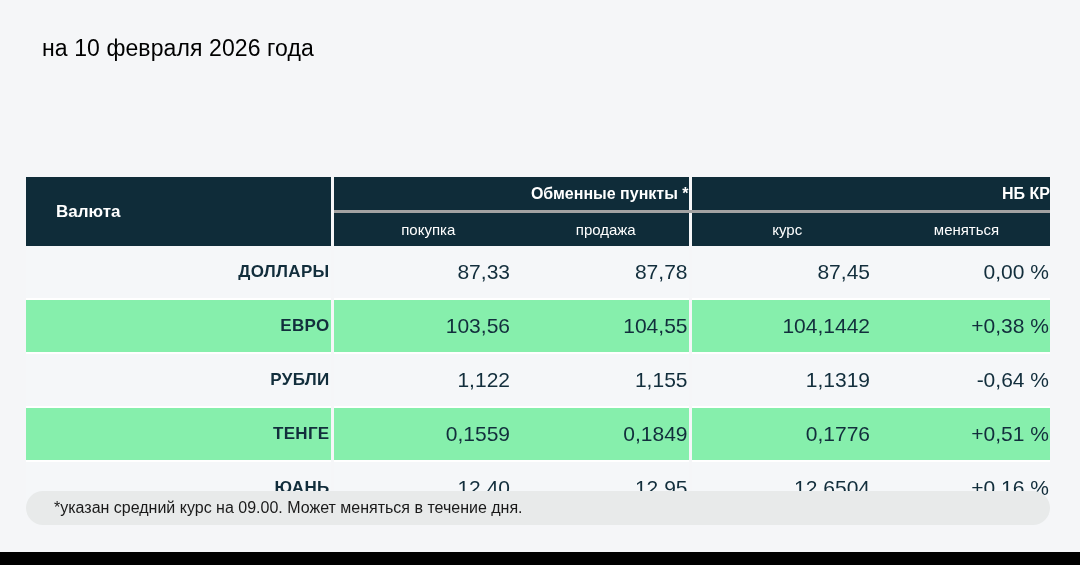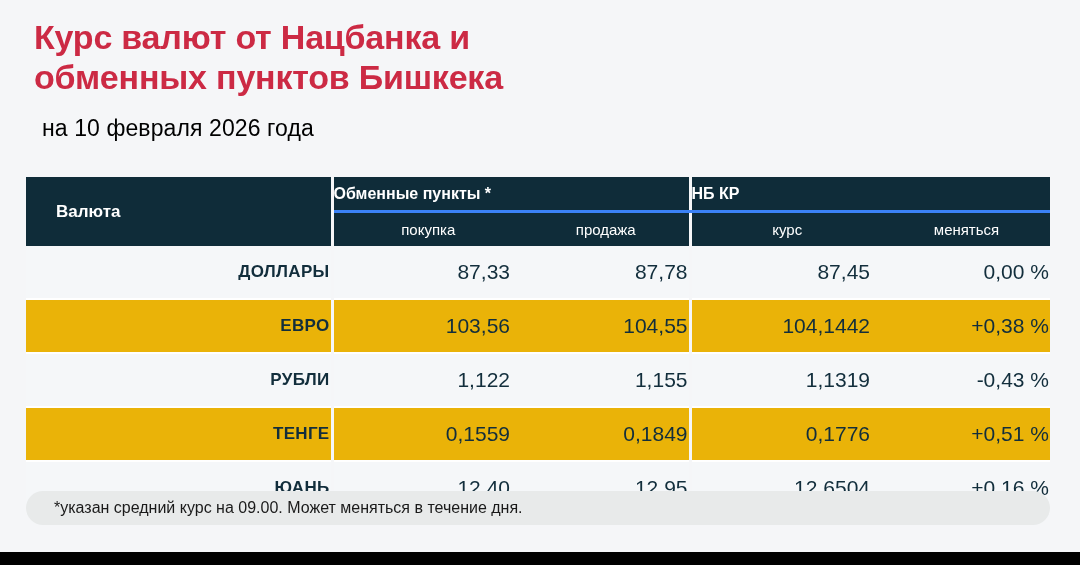--- a/index.html
+++ b/index.html
@@ -85,23 +85,23 @@
     text-align: left;
     padding-left: 30px;
     font-size: 17px;
     vertical-align: middle;
     border-right: 3px solid #f5f6f8;
     margin-left: 20px;
   }
   th.grp {
     font-size: 16px;
     height: 33px;
-    text-align: left;
-    vertical-align: middle;
-    border-bottom: 3px solid #3b82f6;
+    text-align: right;
+    vertical-align: middle;
+    border-bottom: 3px solid #a3a3a3;
   }
   th.grp.grp-ex { border-right: 3px solid #f5f6f8; }
   th.sub {
     font-size: 15px;
     font-weight: normal;
     height: 33px;
     text-align: center;
     vertical-align: middle;
     padding-left: 12px;
   }
@@ -118,21 +118,21 @@
   tbody td.cur {
     text-align: right;
     padding-left: 18px;
     font-size: 17px;
     font-weight: bold;
     letter-spacing: 0.3px;
     border-right: 3px solid #f5f6f8;
   }
   tbody td.div-right { border-right: 3px solid #f5f6f8; }
   tbody tr.odd  td { background: #f5f7f9; }
-  tbody tr.even td { background: #eab308; }
+  tbody tr.even td { background: #86efac; }
   tbody tr:last-child td { border-bottom: none; }
 
   
   .footnote {
     position: absolute;
     left: 26px;
     top: 491px;
     width: 1024px;
     height: 34px;
     background: #e8eaea;
@@ -155,22 +155,20 @@
     height: 13px;
     background: #000000;
   }
 </style>
 </head>
 <body>
 
 <div class="page">
 
   <div class="header">
-    <h1 class="title">Курс валют от Нацбанка и
-обменных пунктов Бишкека</h1>
     <div class="subtitle">на 10 февраля 2026 года</div>
   </div>
 
 
   <div class="table-wrap">
     <table class="rates">
       <colgroup>
         <col class="c-cur">
           <col class="c-buy">
           <col class="c-sell">
@@ -203,21 +201,21 @@
           <td>103,56</td>
           <td class="div-right">104,55</td>
           <td>104,1442</td>
           <td>+0,38 %</td>
         </tr>
         <tr class="odd">
           <td class="cur">РУБЛИ</td>
           <td>1,122</td>
           <td class="div-right">1,155</td>
           <td>1,1319</td>
-          <td>-0,43 %</td>
+          <td>-0,64 %</td>
         </tr>
         <tr class="even">
           <td class="cur">ТЕНГЕ</td>
           <td>0,1559</td>
           <td class="div-right">0,1849</td>
           <td>0,1776</td>
           <td>+0,51 %</td>
         </tr>
         <tr class="odd">
           <td class="cur">ЮАНЬ</td>

